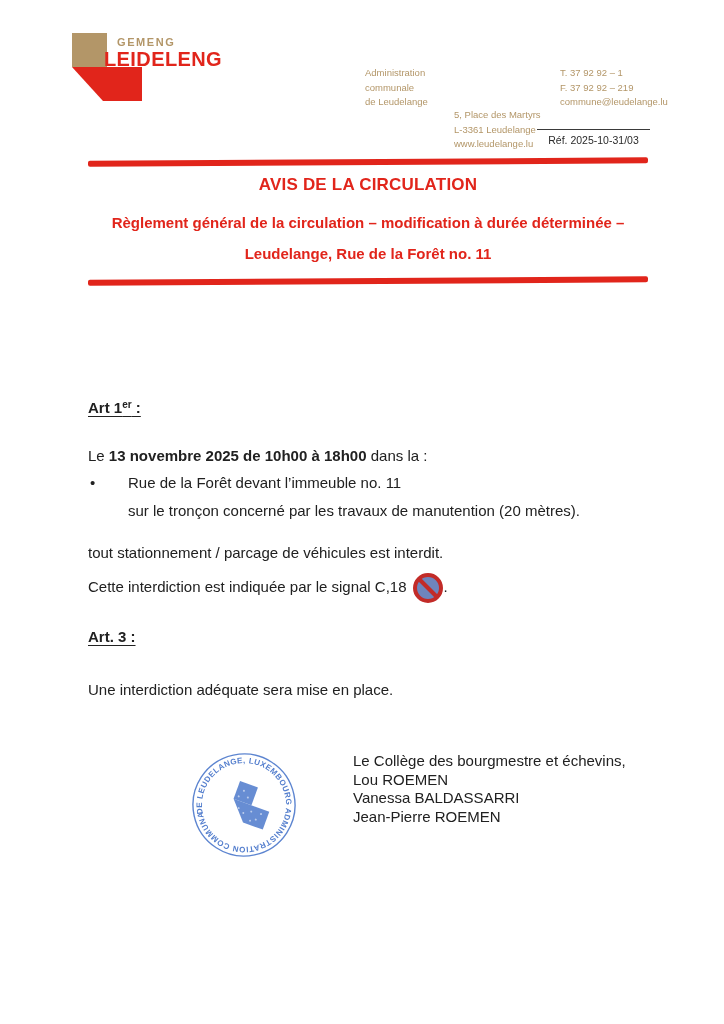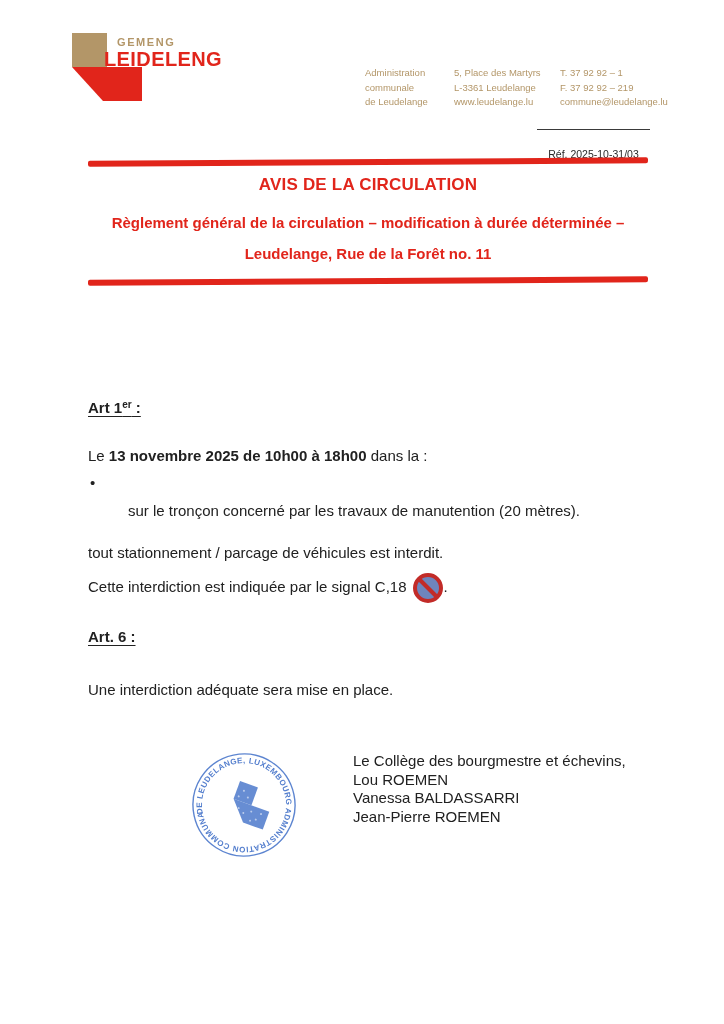--- a/index.html
+++ b/index.html
@@ -11,22 +11,22 @@
     color:#212121;
     overflow:hidden;
   }
   .abs{position:absolute;}
 
   
   .logo-gemeng{left:117px;top:36px;font-size:11px;letter-spacing:1.6px;color:#b39668;font-weight:600;}
   .logo-leideleng{left:104px;top:48px;font-size:20px;font-weight:bold;color:#e1251b;letter-spacing:0.4px;}
   .contact{left:365px;top:66px;display:flex;font-size:9.5px;line-height:14.5px;color:#b39668;}
   .contact .c1{width:89px;}
-  .contact .c2{width:106px;}
-  .ref-box{left:537px;top:129px;width:113px;border-top:1px solid #3a3a3a;padding-top:18px;
+  .contact .c2{width:106px;margin-top:42px;}
+  .ref-box{left:537px;top:129px;width:113px;border-top:1px solid #3a3a3a;padding-top:4px;
            font-size:10.5px;color:#2a2a2a;text-align:center;}
 
   
   .red-rule{left:88px;width:560px;height:6px;background:#e1251b;border-radius:2px;transform:rotate(-0.35deg);}
   .rule-1{top:159px;}
   .rule-2{top:278px;}
 
   
   .title{left:88px;top:175px;width:560px;text-align:center;color:#e1251b;
          font-size:17px;font-weight:bold;letter-spacing:0.2px;}
@@ -94,31 +94,32 @@
   </div>
   <div class="abs red-rule rule-2"></div>
 
 
   <div class="abs art1 art-heading"><span>Art 1</span><span class="sup">er</span><span> :</span></div>
 
   <div class="abs dateline"><span>Le </span><b>13 novembre 2025 de 10h00 à 18h00</b><span> dans la :</span></div>
 
   <div class="abs bullet-row">
     <span class="bullet">•</span>
+    <span>Rue de la Forêt devant l’immeuble no. 11</span>
   </div>
   <div class="abs bullet-sub">sur le tronçon concerné par les travaux de manutention (20 mètres).</div>
 
   <div class="abs ban-line">tout stationnement / parcage de véhicules est interdit.</div>
 
   <div class="abs signal-line"><span>Cette interdiction est indiquée par le signal C,18</span><svg width="30" height="30" viewBox="0 0 30 30">
       <circle cx="15" cy="15" r="13" fill="#6e85bd" stroke="#c22b28" stroke-width="4"></circle>
       <line x1="6" y1="6" x2="24" y2="24" stroke="#c22b28" stroke-width="4"></line>
     </svg><span>.</span></div>
 
-  <div class="abs art2 art-heading">Art. 6 :</div>
+  <div class="abs art2 art-heading">Art. 3 :</div>
   <div class="abs art2-text">Une interdiction adéquate sera mise en place.</div>
 
   <svg class="abs stamp-wrap" width="110" height="110" viewBox="0 0 110 110">
     <circle cx="55" cy="55" r="51" fill="none" stroke="#4170c8" stroke-width="1.4" opacity="0.85"></circle>
     <path id="ringPath" d="M 13 55 A 42 42 0 1 1 97 55 A 42 42 0 1 1 13 55" fill="none"></path>
     <text font-size="8" letter-spacing="0.4" fill="#4170c8" font-weight="bold" opacity="0.9">
       <textPath href="#ringPath">DE LEUDELANGE, LUXEMBOURG  ADMINISTRATION COMMUNALE</textPath>
     </text>
     <g transform="translate(55,57) rotate(32)">
       <rect x="-13" y="-23" width="19" height="19" fill="#4170c8" opacity="0.8"></rect>

